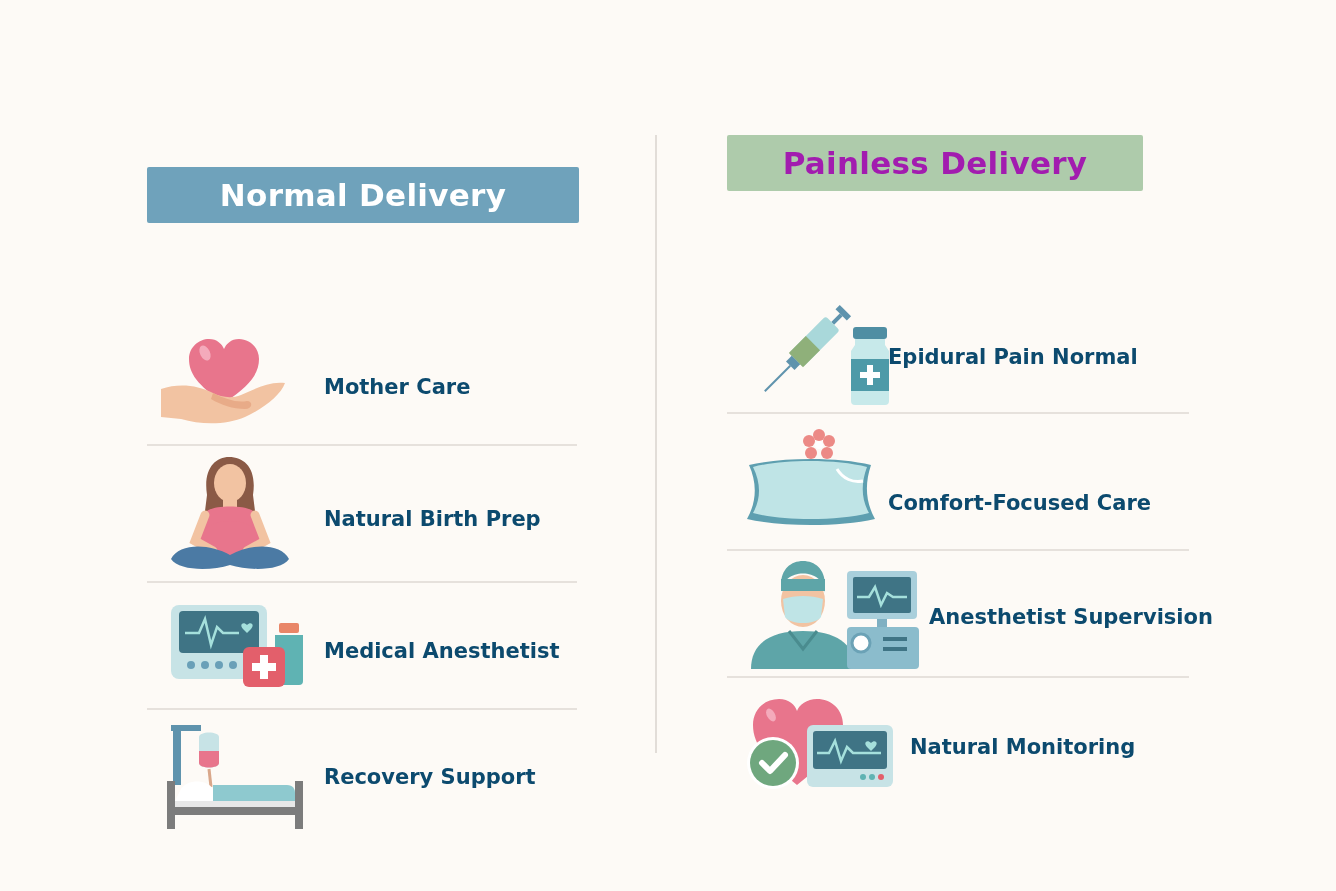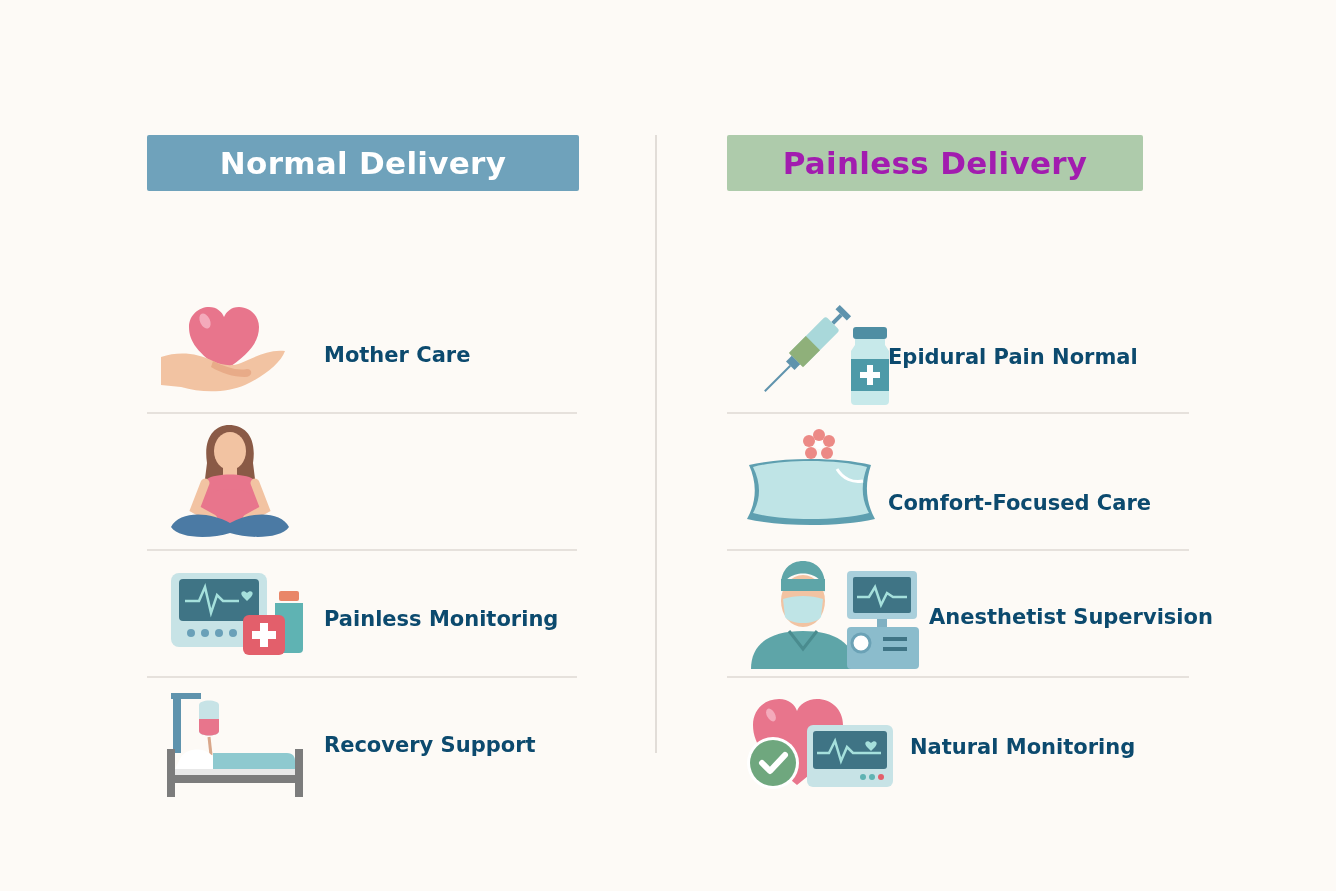--- a/index.html
+++ b/index.html
@@ -4,21 +4,21 @@
 <style>
   html, body { margin: 0; padding: 0; }
   body {
     width: 1336px; height: 891px;
     background: #fdfaf6;
     font-family: "DejaVu Sans", sans-serif;
     position: relative;
     overflow: hidden;
   }
   .column { position: absolute; top: 135px; }
-  .col-left { left: 147px; width: 430px; }
+  .col-left { left: 147px; width: 430px; margin-top: 32px; }
   .col-right { left: 727px; width: 462px; }
 
   .header {
     height: 56px;
     border-radius: 2px;
     display: flex; align-items: center; justify-content: center;
     font-size: 31px; font-weight: bold; letter-spacing: 0.3px;
   }
   .header-left { background: #6fa2bb; color: #ffffff; width: 432px; }
   .header-right { background: #aecbab; color: #a21caf; width: 416px; }
@@ -73,20 +73,21 @@
           <path d="M38 40 C34 14 46 2 60 2 C76 2 88 14 84 40 L86 56 L36 56Z" fill="#8a5a46"></path>
           <ellipse cx="61" cy="28" rx="16" ry="19" fill="#f2c3a2"></ellipse>
           <rect x="54" y="44" width="14" height="10" fill="#f2c3a2"></rect>
           <path d="M38 56 C46 50 76 50 84 56 L92 92 L30 92Z" fill="#e8758c"></path>
           <ellipse cx="61" cy="84" rx="30" ry="18" fill="#e8758c"></ellipse>
           <path d="M36 60 L26 86 L44 96" fill="none" stroke="#f2c3a2" stroke-width="9" stroke-linecap="round"></path>
           <path d="M86 60 L96 86 L78 96" fill="none" stroke="#f2c3a2" stroke-width="9" stroke-linecap="round"></path>
           <path d="M2 104 C10 88 40 88 61 100 C82 88 112 88 120 104 C112 116 80 116 61 110 C42 116 10 116 2 104Z" fill="#4b7aa4"></path>
         </svg>
       </span>
+      <span class="label" style="left:177px;top:56px;">Natural Birth Prep</span>
     </div>
     <div class="divider" style="top:358px;"></div>
 
     <div class="row" style="top:366px;height:122px;">
       <span class="icon" style="left:22px;top:12px;">
         <svg width="134" height="90" viewBox="0 0 134 90">
           <rect x="2" y="4" width="96" height="74" rx="8" fill="#c7e3e6"></rect>
           <rect x="10" y="10" width="80" height="42" rx="4" fill="#3f7485"></rect>
           <polyline points="16,32 30,32 36,18 42,44 48,26 54,32 70,32" fill="none" stroke="#a5e0dc" stroke-width="2.5"></polyline>
           <path d="M78 24 C74 20 70 24 74 28 L78 32 L82 28 C86 24 82 20 78 24Z" fill="#a5e0dc"></path>
@@ -94,21 +95,21 @@
           <circle cx="36" cy="64" r="4" fill="#6aa0b8"></circle>
           <circle cx="50" cy="64" r="4" fill="#6aa0b8"></circle>
           <circle cx="64" cy="64" r="4" fill="#6aa0b8"></circle>
           <rect x="110" y="22" width="20" height="10" rx="2" fill="#e98668"></rect>
           <path d="M106 34 h28 v46 a4 4 0 0 1 -4 4 h-20 a4 4 0 0 1 -4 -4Z" fill="#5fb3b3"></path>
           <rect x="74" y="46" width="42" height="40" rx="6" fill="#e35f6b"></rect>
           <rect x="91" y="54" width="8" height="24" fill="#ffffff"></rect>
           <rect x="83" y="62" width="24" height="8" fill="#ffffff"></rect>
         </svg>
       </span>
-      <span class="label" style="left:177px;top:50px;">Painless Monitoring</span>
+      <span class="label" style="left:177px;top:50px;">Medical Anesthetist</span>
     </div>
     <div class="divider" style="top:485px;"></div>
 
     <div class="row" style="top:494px;height:120px;">
       <span class="icon" style="left:20px;top:6px;">
         <svg width="140" height="106" viewBox="0 0 140 106">
           <rect x="6" y="2" width="8" height="60" fill="#5f93ad"></rect>
           <rect x="4" y="2" width="30" height="6" fill="#5f93ad"></rect>
           <path d="M32 14 C32 8 52 8 52 14 L52 40 C52 46 32 46 32 40Z" fill="#c7e3e6"></path>
           <path d="M32 28 L52 28 L52 40 C52 46 32 46 32 40Z" fill="#e8758c"></path>

